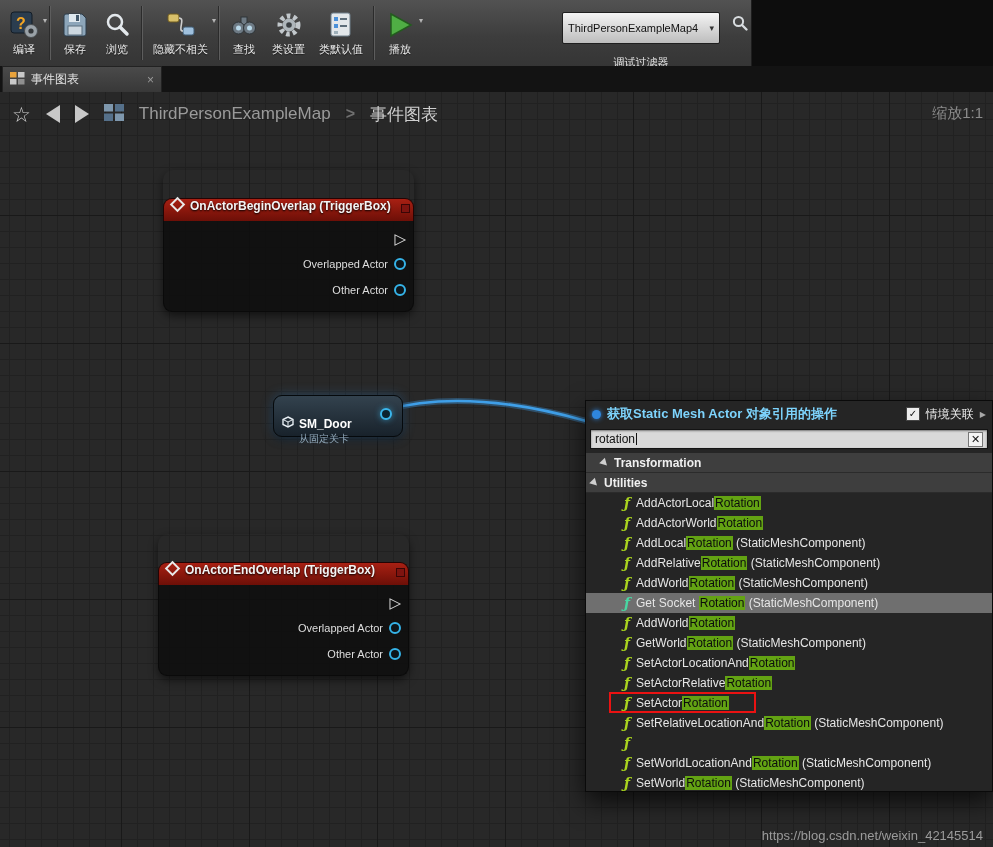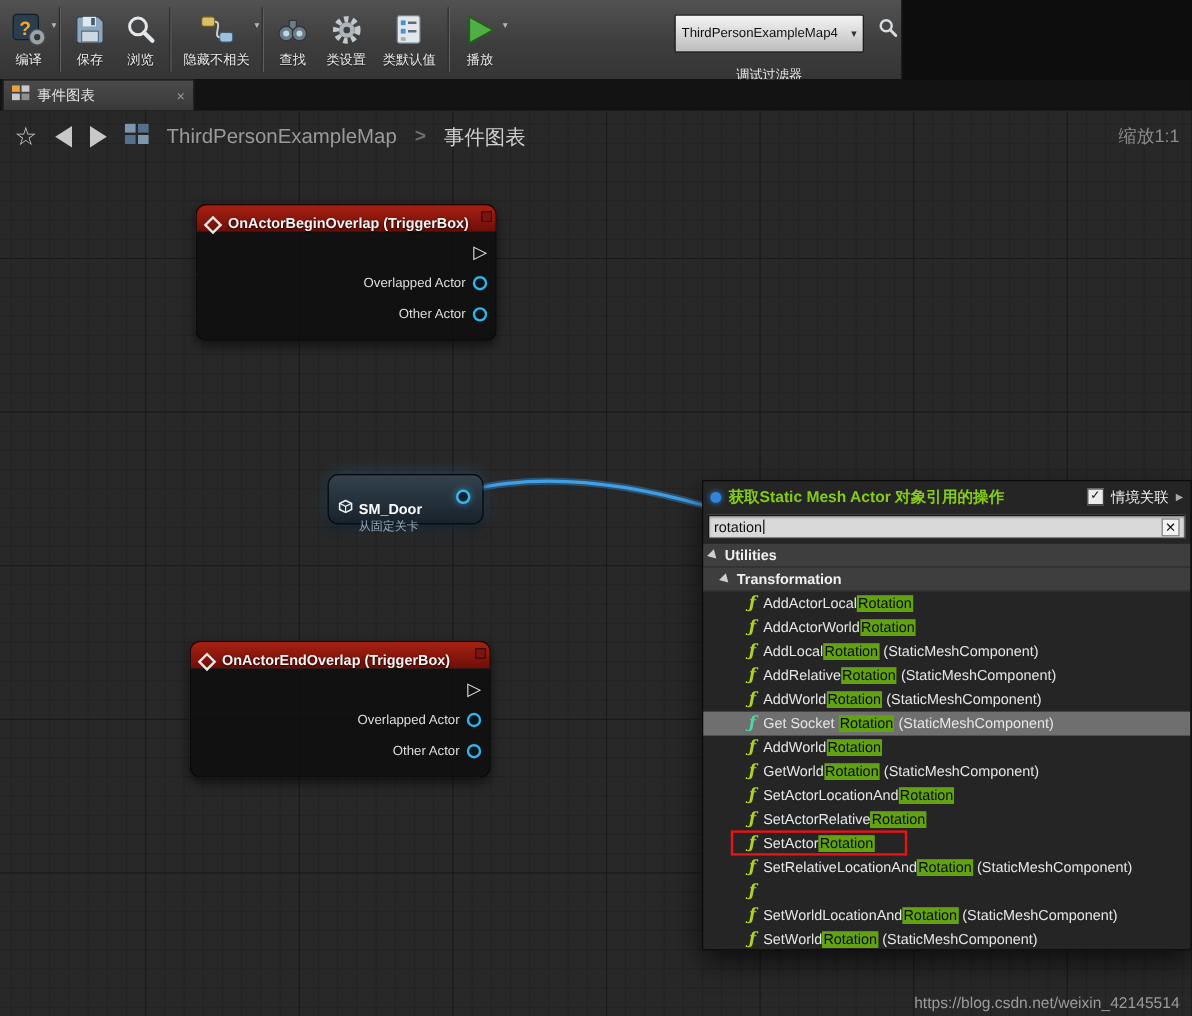--- a/index.html
+++ b/index.html
@@ -48,21 +48,21 @@
   .nav-arrow{width:0;height:0;cursor:pointer;}
   .nav-left{border-top:9px solid transparent;border-bottom:9px solid transparent;border-right:14px solid #c8c8c8;}
   .nav-right{border-top:9px solid transparent;border-bottom:9px solid transparent;border-left:14px solid #c8c8c8;}
   .crumb-root{font-size:17px;color:#9a9a9a;cursor:pointer;}
   .crumb-sep{font-size:16px;color:#6f6f6f;font-weight:bold;}
   .crumb-current{font-size:17px;color:#cfcfcf;}
   .zoom{position:absolute;right:10px;top:12px;font-size:15px;color:#8b8b8b;}
   
   .event-node{position:absolute;width:251px;border-radius:10px;box-shadow:0 4px 10px rgba(0,0,0,.55);}
   .event-node-header{height:23px;border-radius:9px 9px 0 0;background:linear-gradient(180deg,#a82013,#6d0f07);
-    display:flex;align-items:flex-end;gap:7px;padding:0 8px;position:relative;border:1px solid #230404;border-bottom:none;box-sizing:border-box;}
+    display:flex;align-items:flex-start;gap:7px;padding:0 8px;position:relative;border:1px solid #230404;border-bottom:none;box-sizing:border-box;margin-top:28px;}
   .diamond{width:7px;height:7px;border:2px solid #e8e8e8;transform:rotate(45deg);flex:0 0 auto;}
   .event-title{font-size:12px;font-weight:bold;color:#f4f4f4;text-shadow:0 1px 2px #000;white-space:nowrap;}
   .header-chip{position:absolute;right:3px;top:5px;width:9px;height:9px;background:#7e1410;border:1px solid #3a0606;box-sizing:border-box;}
   .event-node-body{background:rgba(14,14,14,.9);border:1px solid #0a0a0a;border-top:none;border-radius:0 0 9px 9px;padding:4px 7px 8px;}
   .pin-row{height:26px;display:flex;align-items:center;justify-content:flex-end;gap:6px;}
   .exec-pin{color:#e0e0e0;font-size:15px;line-height:1;cursor:crosshair;}
   .pin-label{font-size:11px;color:#dedede;white-space:nowrap;}
   .obj-pin{width:8px;height:8px;border:2.5px solid #35b3e8;border-radius:50%;background:rgba(8,28,40,.4);cursor:crosshair;flex:0 0 auto;}
   
   .door-node{position:absolute;left:273px;top:303px;width:130px;height:40px;
@@ -74,21 +74,21 @@
   .door-pin{position:absolute;right:10px;top:12px;width:8px;height:8px;border:2.5px solid #3ab6ec;border-radius:50%;
     background:#0b2330;box-shadow:0 0 6px rgba(58,182,236,.6);cursor:crosshair;}
   
   .wire-svg{position:absolute;left:0;top:0;pointer-events:none;}
   
   .ctx-menu{position:absolute;left:585px;top:308px;width:408px;height:392px;background:#252525;
     border:1px solid #0a0a0a;box-shadow:0 10px 24px rgba(0,0,0,.7);box-sizing:border-box;
     display:flex;flex-direction:column;}
   .ctx-header{height:26px;display:flex;align-items:center;gap:6px;padding:0 6px;flex:0 0 auto;}
   .ctx-dot{width:9px;height:9px;border-radius:50%;background:#2f86dd;box-shadow:0 0 5px #2f86dd;flex:0 0 auto;}
-  .ctx-title{font-size:13px;font-weight:bold;color:#84cc16;flex:1;white-space:nowrap;overflow:hidden;}
+  .ctx-title{font-size:13px;font-weight:bold;color:#7dd3fc;flex:1;white-space:nowrap;overflow:hidden;}
   .ctx-check{width:12px;height:12px;background:#ececec;border:1px solid #444;display:flex;align-items:center;
     justify-content:center;font-size:10px;color:#111;font-weight:bold;line-height:1;cursor:pointer;flex:0 0 auto;}
   .ctx-check-label{font-size:12px;color:#ededed;white-space:nowrap;}
   .ctx-expander{font-size:8px;color:#a8a8a8;}
   .ctx-search-wrap{padding:2px 4px 4px;flex:0 0 auto;}
   .ctx-search{height:18px;background:#d9d9d9;border:1px solid #141414;box-shadow:inset 0 1px 2px rgba(0,0,0,.45);
     display:flex;align-items:center;padding:0 4px;cursor:text;}
   .ctx-search-text{font-size:12px;color:#101010;}
   .caret{width:1px;height:12px;background:#111;margin-left:1px;flex:1 0 auto;max-width:1px;}
   .ctx-search-spacer{flex:1;}
@@ -334,28 +334,28 @@
     </div>
     <div class="ctx-search-wrap">
       <div class="ctx-search">
         <span class="ctx-search-text">rotation</span>
         <span class="caret"></span>
         <span class="ctx-search-spacer"></span>
         <span class="ctx-clear">✕</span>
       </div>
     </div>
     <div class="menu-list" id="menu-list">
+        <div class="menu-cat lvl1">
+          <span class="disclosure"></span>
+          <span class="cat-label">Transformation</span>
+        </div>
         <div class="menu-cat lvl0">
           <span class="disclosure"></span>
           <span class="cat-label">Utilities</span>
         </div>
-        <div class="menu-cat lvl1">
-          <span class="disclosure"></span>
-          <span class="cat-label">Transformation</span>
-        </div>
         <div class="menu-item">
           <span class="fn-icon">ƒ</span>
           <span class="mi-text"><span>AddActorLocal</span><span class="hl">Rotation</span><span></span></span>
         </div>
         <div class="menu-item">
           <span class="fn-icon">ƒ</span>
           <span class="mi-text"><span>AddActorWorld</span><span class="hl">Rotation</span><span></span></span>
         </div>
         <div class="menu-item">
           <span class="fn-icon">ƒ</span>

